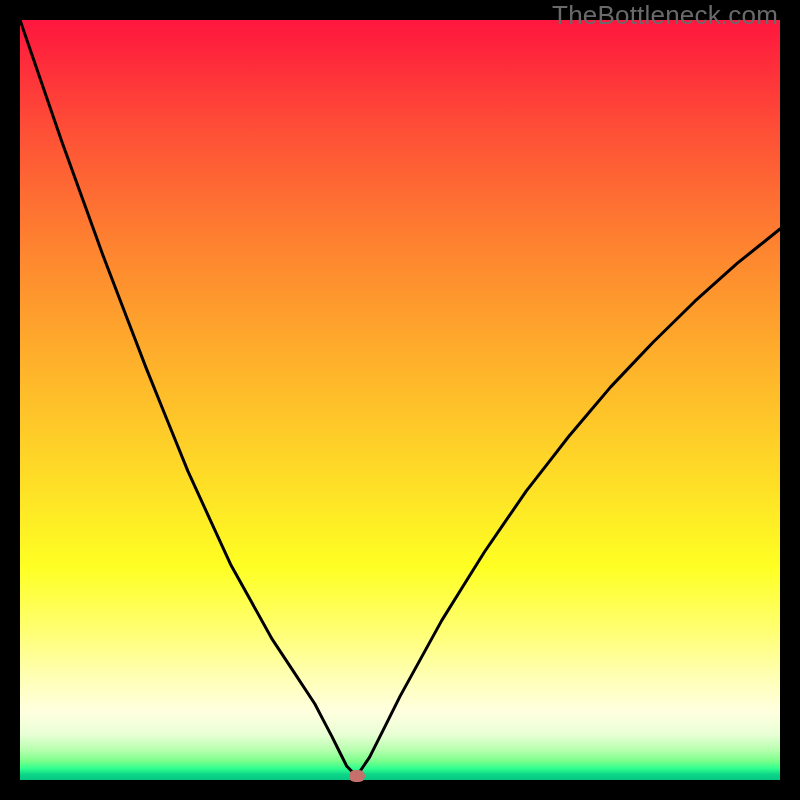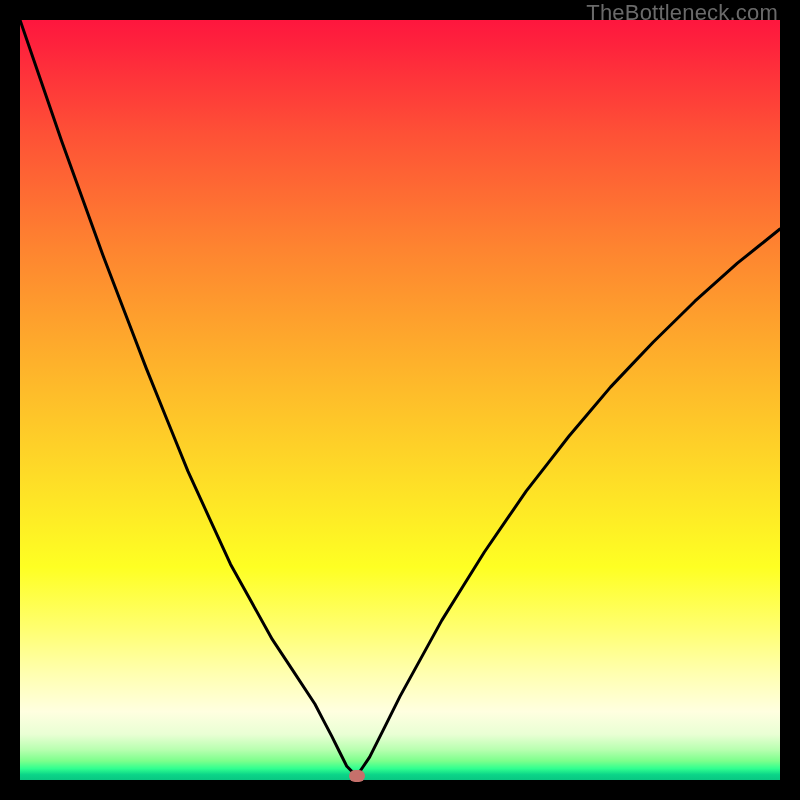--- a/index.html
+++ b/index.html
@@ -63,21 +63,21 @@
     border-radius: 6px;
     background: #c6706b;
     transform: translate(-50%, -50%);
   }
   .watermark {
     position: absolute;
     top: 0px;
     right: 22px;
     color: #6a6a6a;
     font-family: Arial, Helvetica, sans-serif;
-    font-size: 22px;
+    font-size: 26px;
     letter-spacing: 0.2px;
     user-select: none;
     text-align: center;
   }
 </style>
 </head>
 <body>
 
 <div class="frame">
   <div class="plot-area"></div>

